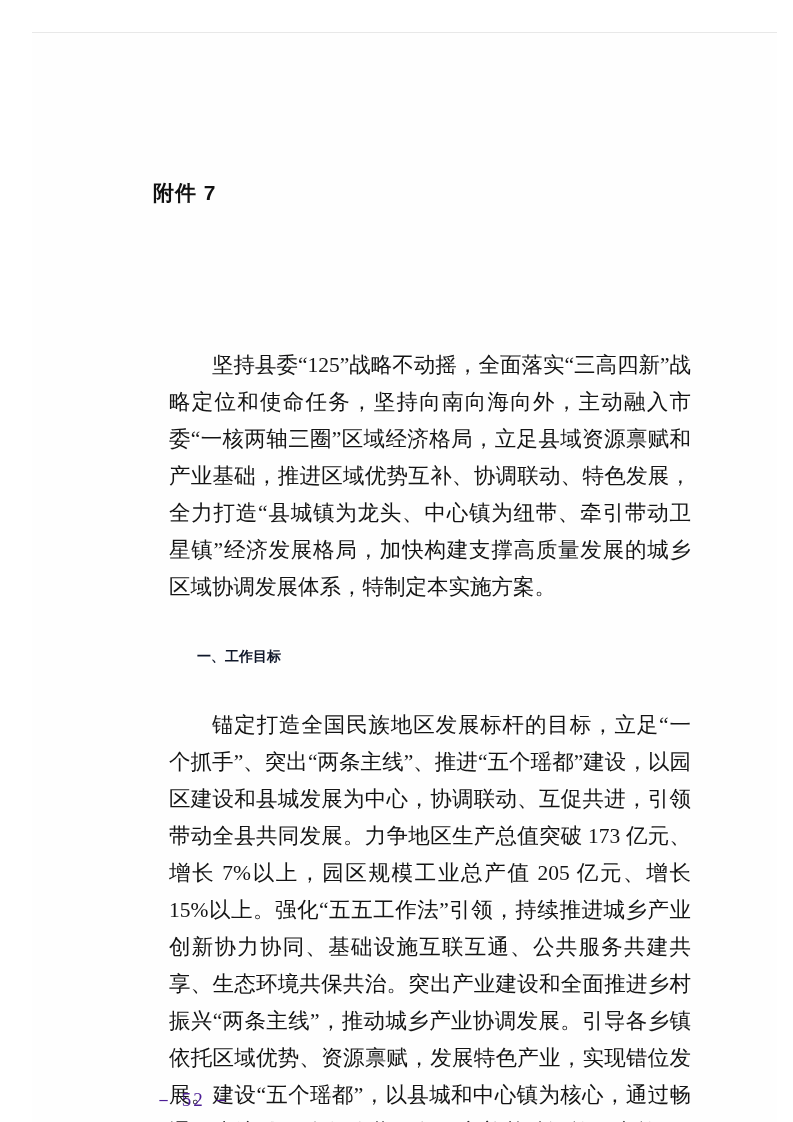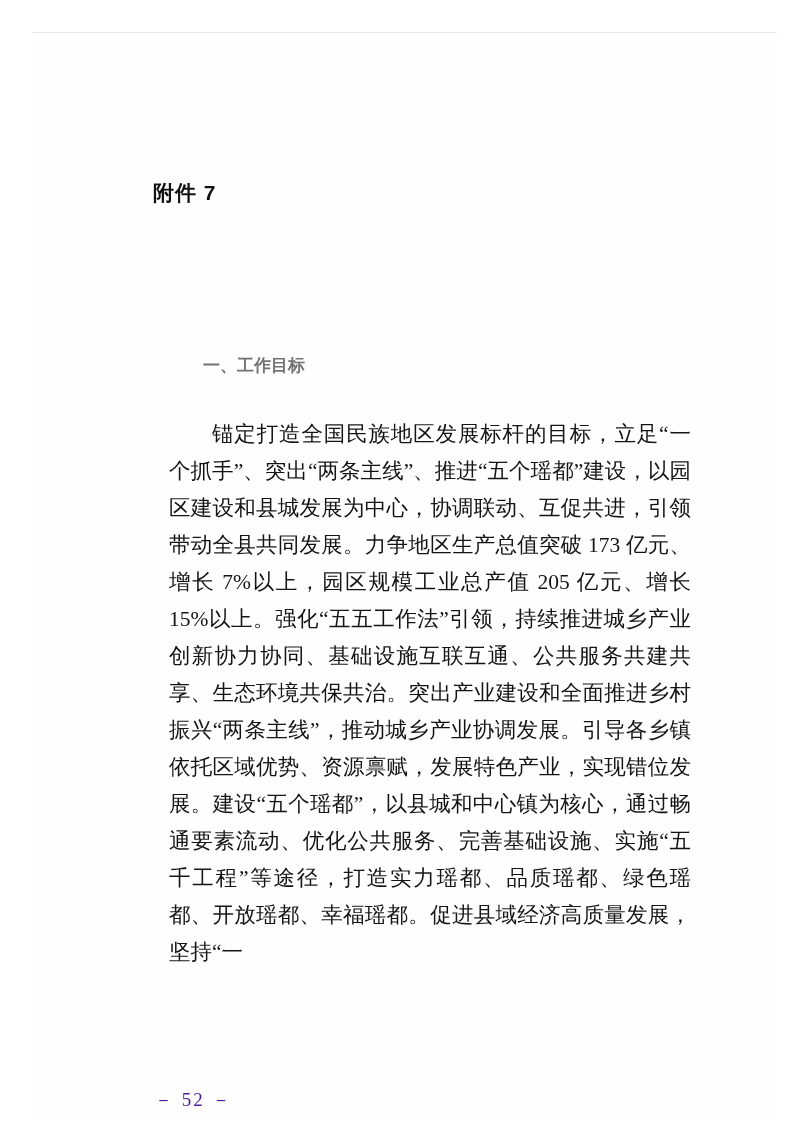--- a/index.html
+++ b/index.html
@@ -49,42 +49,43 @@
     color: #141414;
   }
   .doc-body p {
     text-indent: 2em;
     margin: 0;
   }
   .section-heading {
     text-indent: 2em;
     font-family: "Liberation Sans", "DejaVu Sans", sans-serif;
     font-weight: 700;
-    font-size: 17px;
+    font-size: 14px;
     line-height: 37px;
-    color: #737373;
+    color: #0f172a;
   }
   .page-number {
     position: absolute;
     left: 106px;
     top: 1038px;
     font-size: 19px;
     letter-spacing: 2px;
     color: #4c1d95;
   }
 </style>
 </head>
 <body>
 
 <div class="page">
 
   <div class="attachment-label">附件 7</div>
 
 
   <div class="doc-body">
+    <p>坚持县委“125”战略不动摇，全面落实“三高四新”战略定位和使命任务，坚持向南向海向外，主动融入市委“一核两轴三圈”区域经济格局，立足县域资源禀赋和产业基础，推进区域优势互补、协调联动、特色发展，全力打造“县城镇为龙头、中心镇为纽带、牵引带动卫星镇”经济发展格局，加快构建支撑高质量发展的城乡区域协调发展体系，特制定本实施方案。</p>
 
     <div class="section-heading">一、工作目标</div>
 
     <p>锚定打造全国民族地区发展标杆的目标，立足“一个抓手”、突出“两条主线”、推进“五个瑶都”建设，以园区建设和县城发展为中心，协调联动、互促共进，引领带动全县共同发展。力争地区生产总值突破 173 亿元、增长 7%以上，园区规模工业总产值 205 亿元、增长 15%以上。强化“五五工作法”引领，持续推进城乡产业创新协力协同、基础设施互联互通、公共服务共建共享、生态环境共保共治。突出产业建设和全面推进乡村振兴“两条主线”，推动城乡产业协调发展。引导各乡镇依托区域优势、资源禀赋，发展特色产业，实现错位发展。建设“五个瑶都”，以县城和中心镇为核心，通过畅通要素流动、优化公共服务、完善基础设施、实施“五千工程”等途径，打造实力瑶都、品质瑶都、绿色瑶都、开放瑶都、幸福瑶都。促进县域经济高质量发展，坚持“一</p>
   </div>
 
   <div class="page-number">－ 52 －</div>
 
 </div>
 

